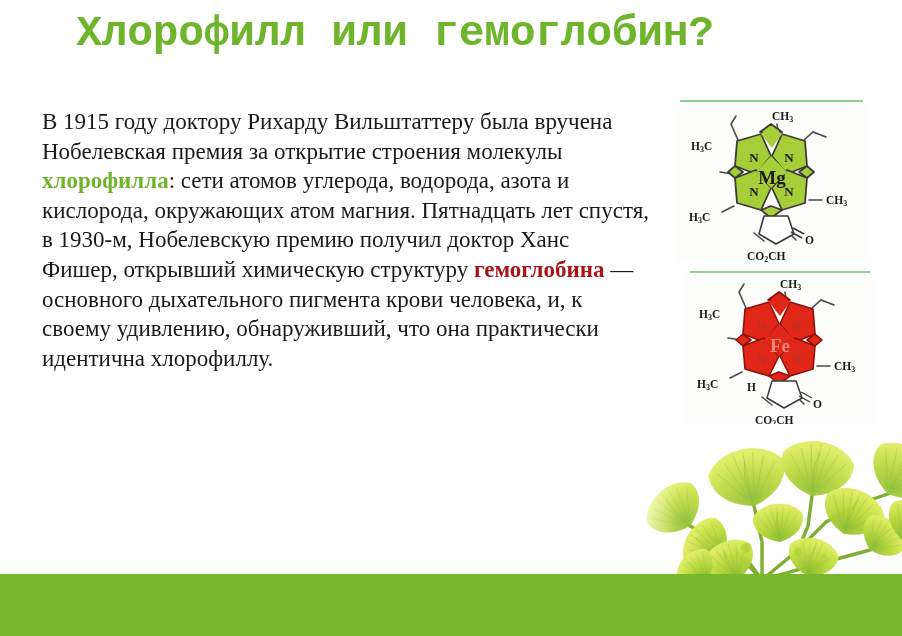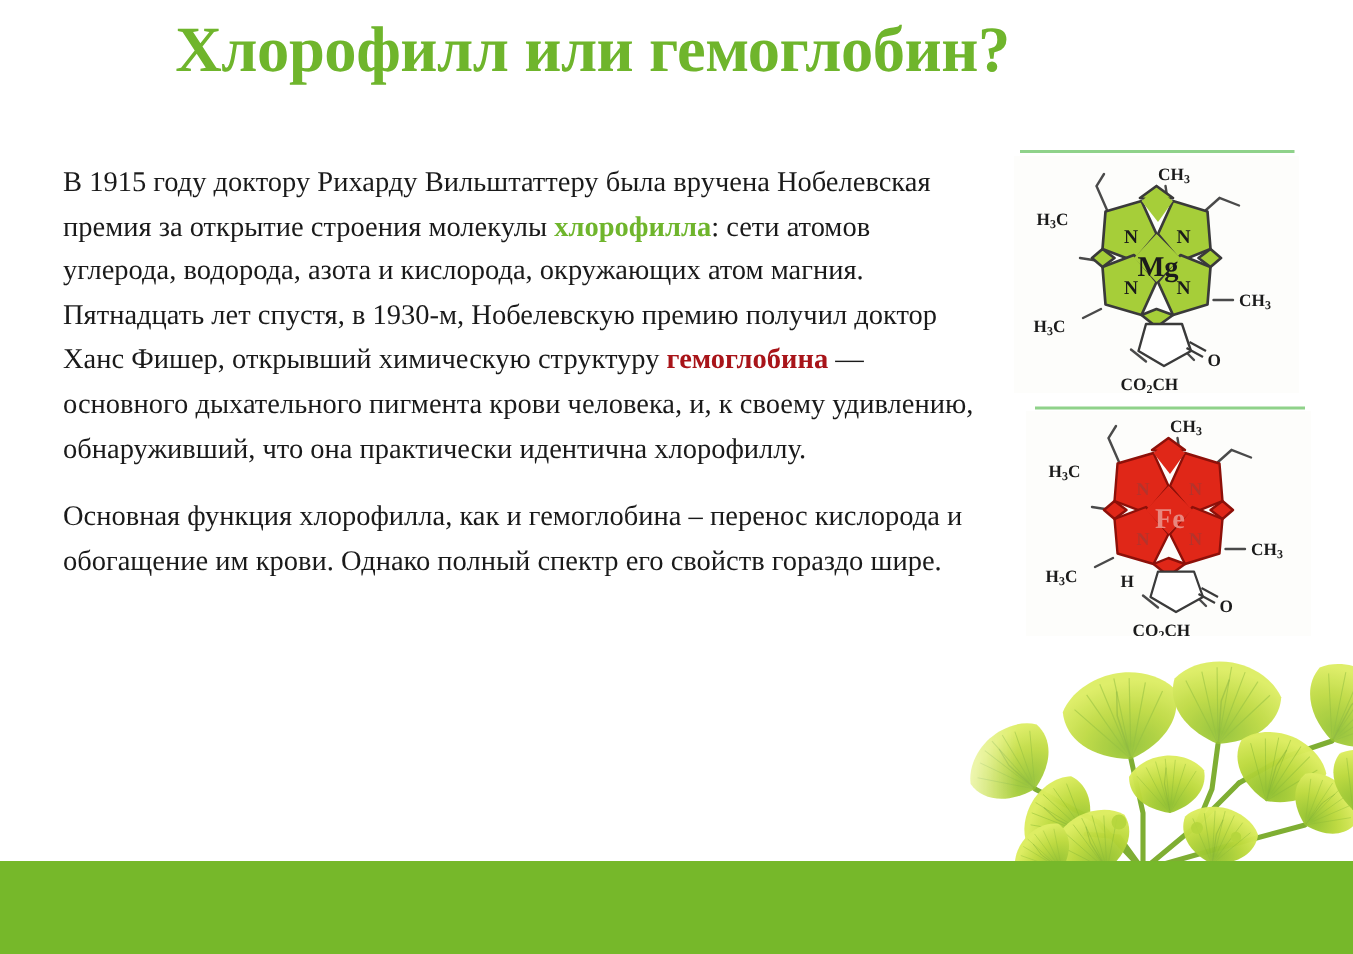--- a/index.html
+++ b/index.html
@@ -16,37 +16,37 @@
     font-family: "Liberation Serif", "DejaVu Serif", serif;
   }
 
   
   #title {
     position: absolute;
     left: 0;
     top: 8px;
     width: 790px;
     text-align: center;
-    font-family: Liberation Serif, serif;
+    font-family: Liberation Mono, monospace;
     font-weight: bold;
     font-size: 43px;
     line-height: 52px;
     letter-spacing: -0.3px;
     color: #6fb52c;
     white-space: nowrap;
   }
 
   
   #body-col {
     position: absolute;
     left: 42px;
     top: 107px;
     width: 608px;
     color: #1a1a1a;
-    font-size: 19px;
+    font-size: 23px;
     line-height: 29.6px;
     text-align: left;
   }
   #body-col p {
     margin: 0 0 16px 0;
   }
   .hl-green {
     color: #6fb52c;
     font-weight: bold;
   }
@@ -122,21 +122,20 @@
 <body>
 
 <div id="slide">
 
   <div id="title">Хлорофилл или гемоглобин?</div>
 
   <div id="body-col">
     <p>
       <span>В 1915 году доктору Рихарду Вильштаттеру была вручена Нобелевская премия за открытие строения молекулы </span><span class="hl-green">хлорофилла</span><span>: сети атомов углерода, водорода, азота и кислорода, окружающих атом магния. Пятнадцать лет спустя, в 1930-м, Нобелевскую премию получил доктор Ханс Фишер, открывший химическую структуру </span><span class="hl-red">гемоглобина</span><span> — основного дыхательного пигмента крови человека, и, к своему удивлению, обнаруживший, что она практически идентична хлорофиллу.</span>
     </p>
-    <p>Основная функция хлорофилла, как и гемоглобина – перенос кислорода и обогащение им крови. Однако полный спектр его свойств гораздо шире.</p>
   </div>
 
   <div class="mol-rule" id="rule-1"></div>
   <div class="mol-rule" id="rule-2"></div>
 
   <div class="mol-panel" id="chlorophyll-panel">
     <svg class="mol-svg" viewBox="0 0 190 158" xmlns="http://www.w3.org/2000/svg">
       <g stroke="#4a4a4a" stroke-width="1.6" fill="none" stroke-linecap="round">
 
         <path d="M62 36 L55 20 L60 12"></path>

